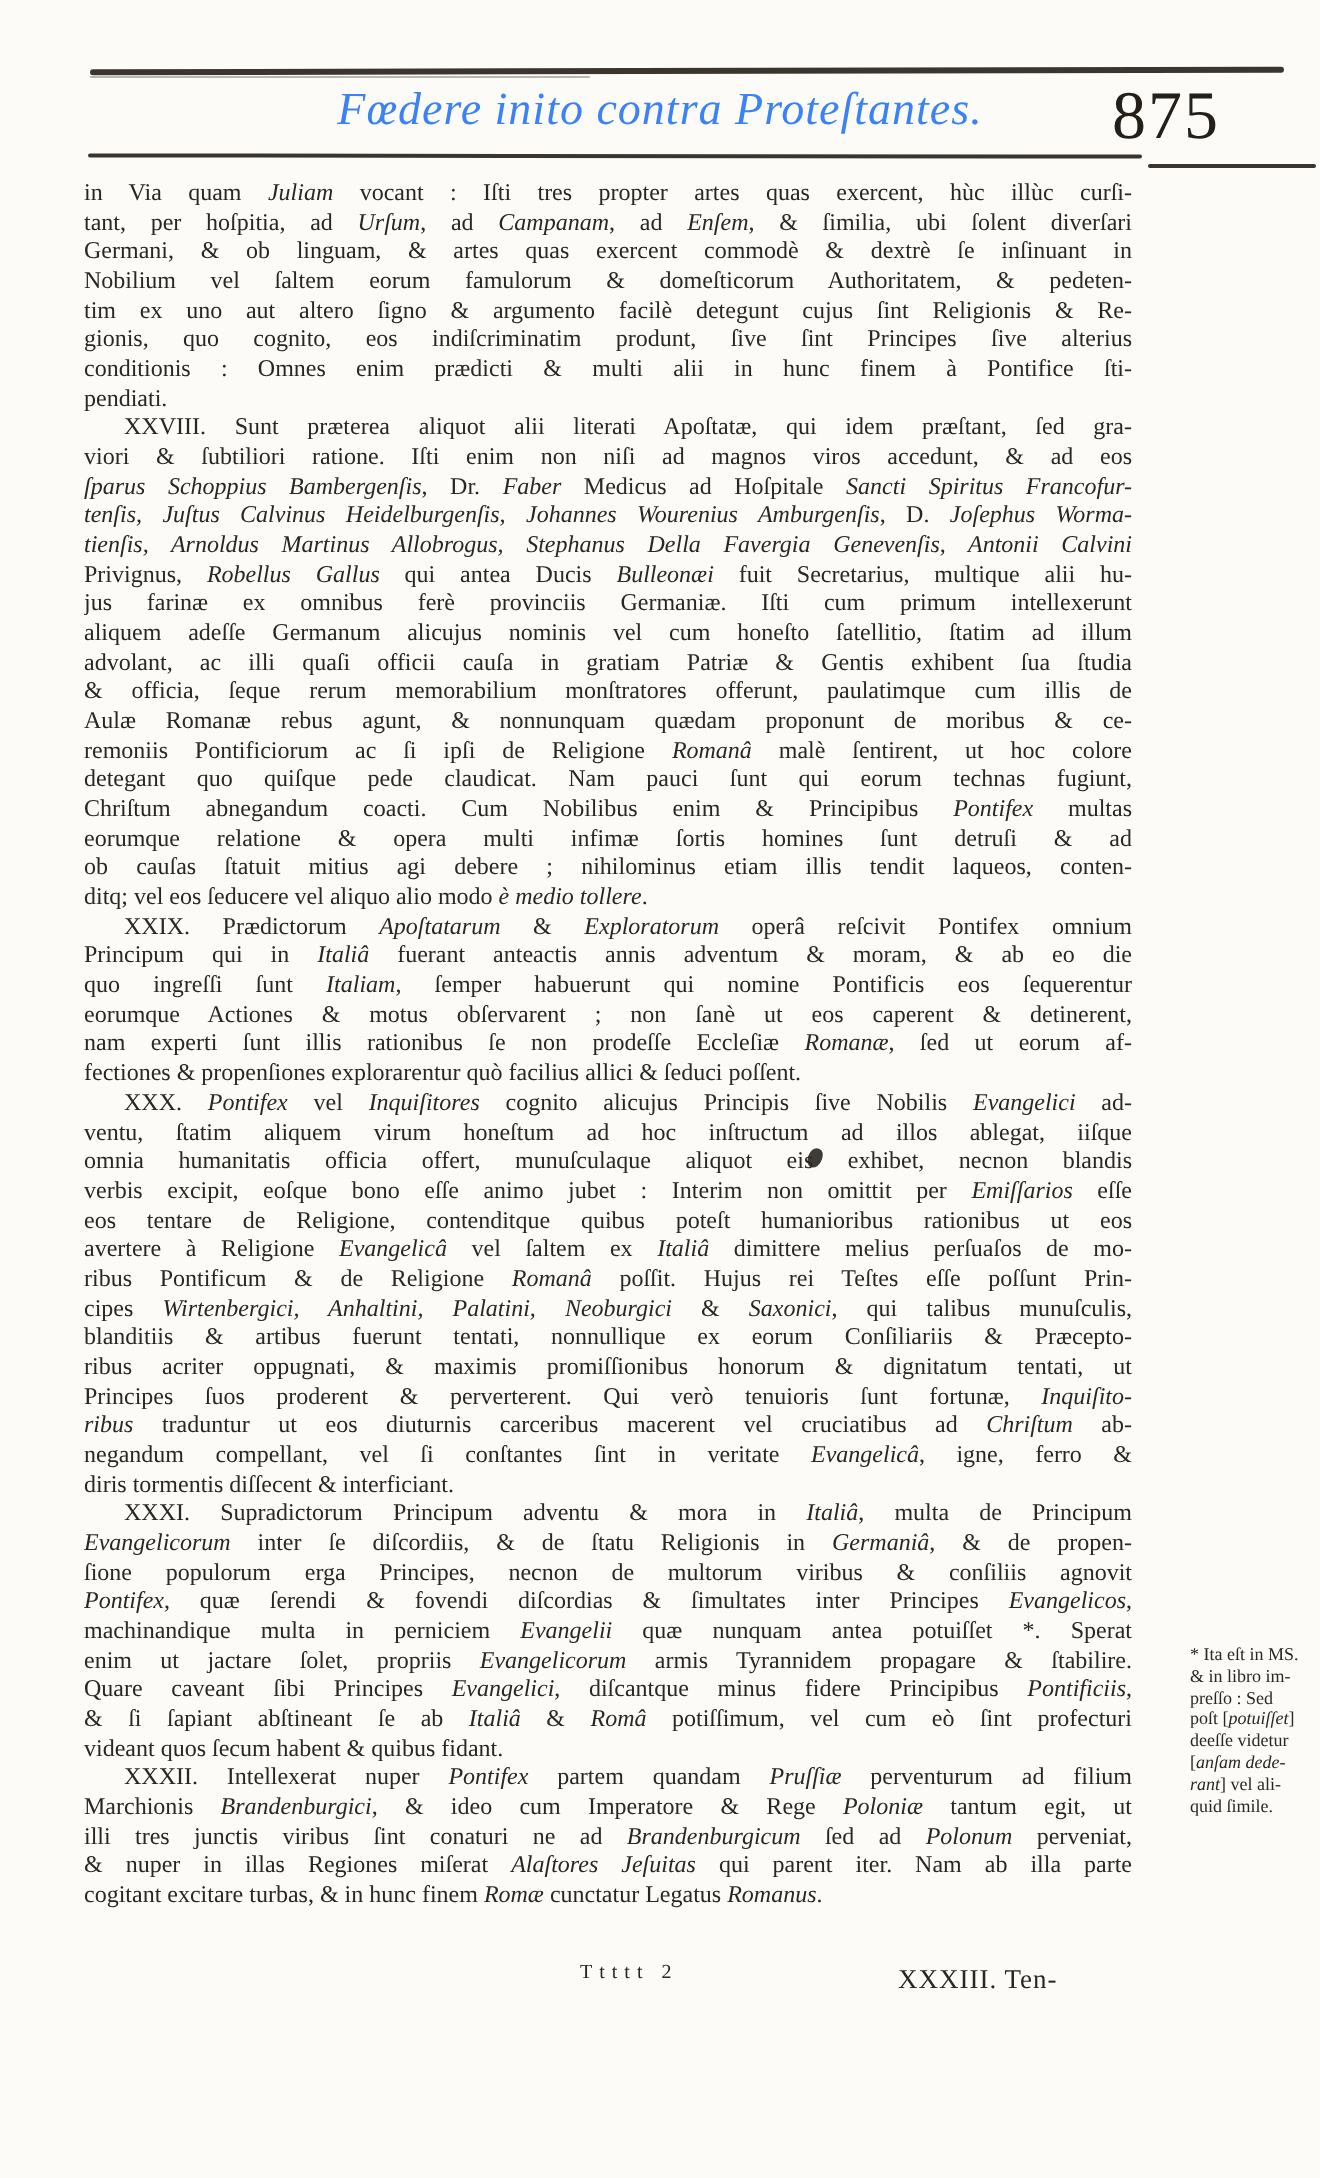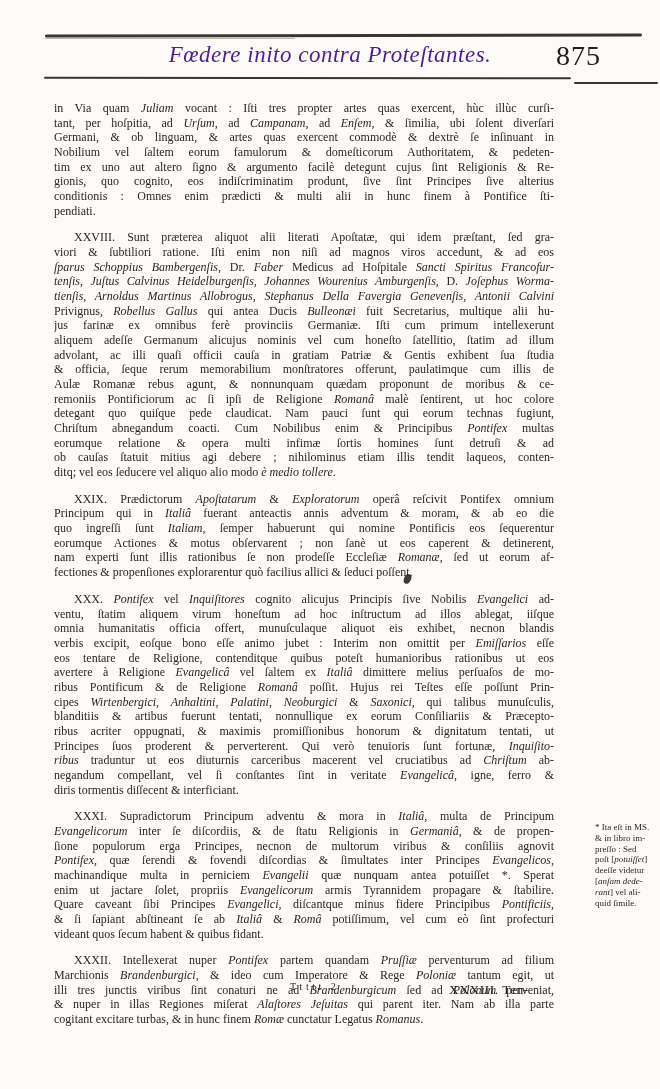--- a/index.html
+++ b/index.html
@@ -9,28 +9,28 @@
     font-family:"Liberation Serif","DejaVu Serif",serif;
     color:#2a2722;
   }
   .rule{position:absolute;background:#3a362f;border-radius:2px;}
   #rule-top{left:45px;top:34px;width:597px;height:2.5px;transform:rotate(-.12deg);}
   #rule-top-echo{left:45px;top:38px;width:250px;height:1px;opacity:.35;}
   #rule-bottom{left:44px;top:77px;width:527px;height:2px;transform:rotate(.06deg);}
   #rule-bottom-right{left:574px;top:82px;width:84px;height:2px;}
   #running-title{
     position:absolute;left:0;top:42px;width:660px;text-align:center;
-    font-style:italic;font-size:23px;letter-spacing:.5px;color:#4c1d95;
+    font-style:italic;font-size:23px;letter-spacing:.5px;color:#3b82f6;
   }
   #page-number{
-    position:absolute;left:556px;top:40px;font-size:28px;color:#242019;
+    position:absolute;left:556px;top:40px;font-size:34px;color:#242019;
     letter-spacing:1px;
   }
   #body-text{position:absolute;left:42px;top:89px;width:524px;}
-  .para{margin:12px;}
+  .para{margin:0;}
   .line{
     height:14.68px;line-height:14.68px;font-size:12px;overflow:hidden;
     text-align:justify;text-align-last:justify;
   }
   .line.last{text-align-last:left;}
   .p-indent .line:first-child{text-indent:20px;}
   .it{font-style:italic;}
   #margin-note{position:absolute;left:595px;top:822px;width:63px;}
   #margin-note .line{
     height:10.8px;line-height:10.8px;font-size:9px;

